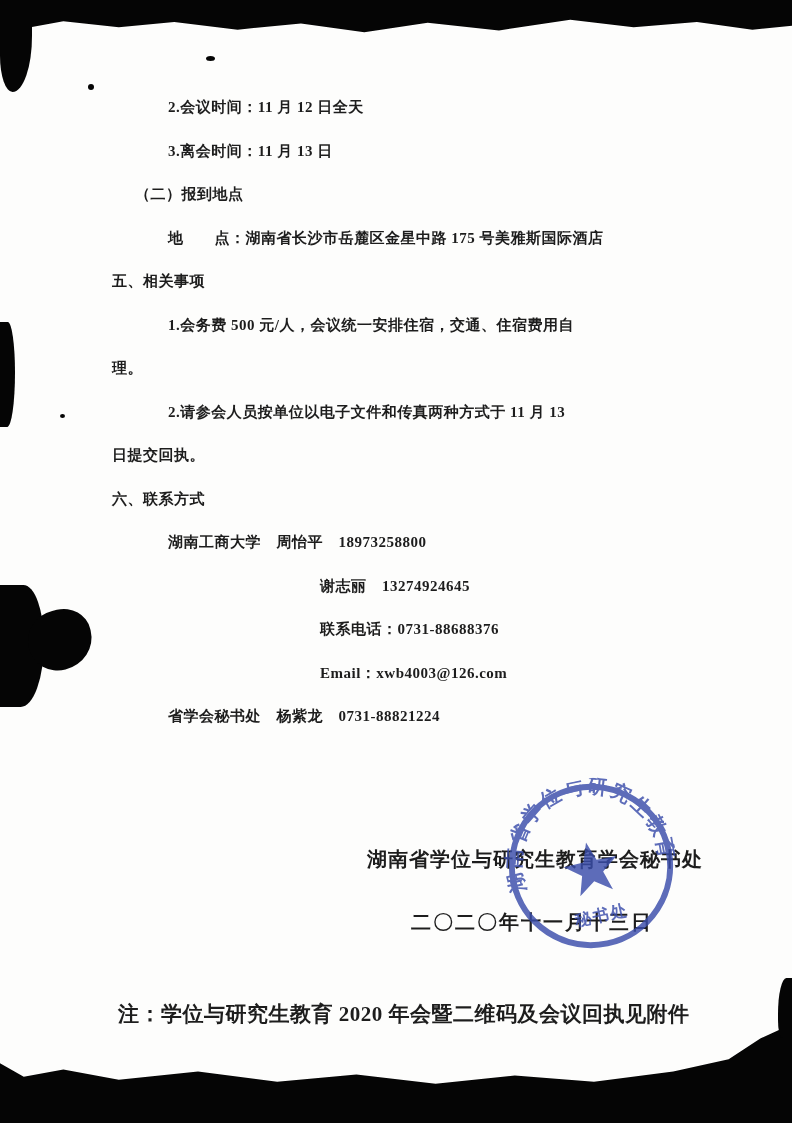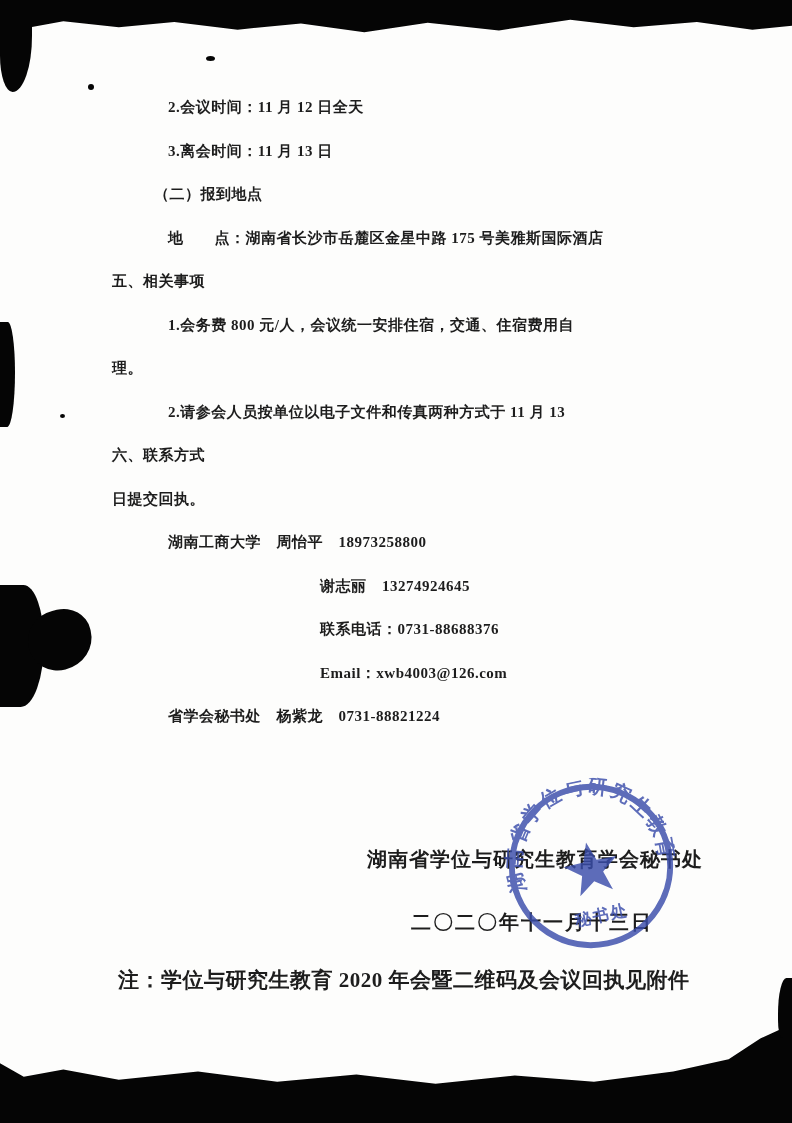--- a/index.html
+++ b/index.html
@@ -16,34 +16,34 @@
   .content{
     position:absolute;
     top:86px;left:100px;width:660px;
     font-size:15px;
     font-weight:bold;
     letter-spacing:0.5px;
     filter:blur(0.3px);
   }
   .line{line-height:43.5px;white-space:nowrap;}
   .h   {margin-left:12px;}
-  .sub {margin-left:54px;}
+  .sub {margin-left:35px;}
   .p   {margin-left:68px;}
   .c   {margin-left:220px;}
 
   .signature{
     position:absolute;top:846px;left:367px;width:330px;
     font-size:20px;font-weight:bold;letter-spacing:1px;
     filter:blur(0.3px);
   }
   .signature .org{white-space:nowrap;}
   .signature .date{margin-top:36px;text-align:center;letter-spacing:2px;}
 
   .note{
-    position:absolute;top:966px;left:118px;
+    position:absolute;top:1000px;left:118px;
     font-size:21px;font-weight:bold;letter-spacing:0.5px;
     white-space:nowrap;
     filter:blur(0.3px);
   }
 
   
   .stamp{
     position:absolute;left:505px;top:780px;width:172px;height:172px;
     transform:rotate(-12deg);
     opacity:0.82;
@@ -84,25 +84,25 @@
   <div class="art art-speck3"></div>
   <div class="art art-bottom"></div>
   <div class="art art-rightlow"></div>
 
   <div class="content">
     <div class="line p">2.会议时间：11 月 12 日全天</div>
     <div class="line p">3.离会时间：11 月 13 日</div>
     <div class="line sub">（二）报到地点</div>
     <div class="line p">地　　点：湖南省长沙市岳麓区金星中路 175 号美雅斯国际酒店</div>
     <div class="line h">五、相关事项</div>
-    <div class="line p">1.会务费 800 元/人，会议统一安排住宿，交通、住宿费用自</div>
+    <div class="line p">1.会务费 500 元/人，会议统一安排住宿，交通、住宿费用自</div>
     <div class="line h">理。</div>
     <div class="line p">2.请参会人员按单位以电子文件和传真两种方式于 11 月 13</div>
+    <div class="line h">日提交回执。</div>
     <div class="line h">六、联系方式</div>
-    <div class="line h">日提交回执。</div>
     <div class="line p">湖南工商大学　周怡平　18973258800</div>
     <div class="line c">谢志丽　13274924645</div>
     <div class="line c">联系电话：0731-88688376</div>
     <div class="line c">Email：xwb4003@126.com</div>
     <div class="line p">省学会秘书处　杨紫龙　0731-88821224</div>
   </div>
 
   <div class="signature">
     <div class="org">湖南省学位与研究生教育学会秘书处</div>
     <div class="date">二〇二〇年十一月十三日</div>

